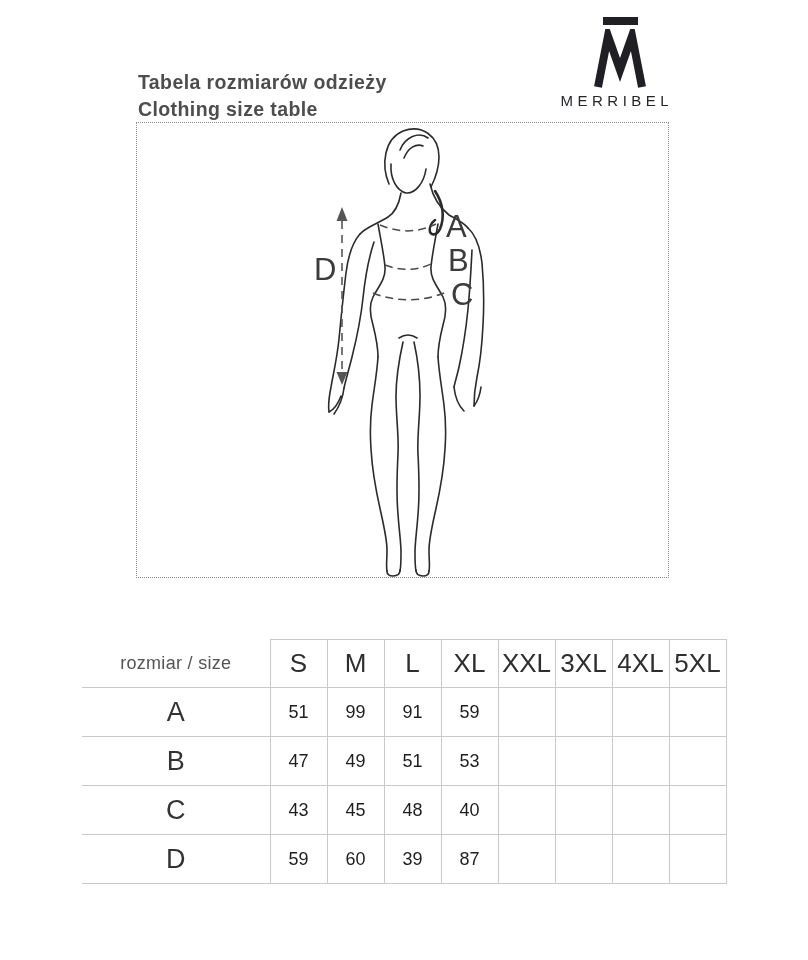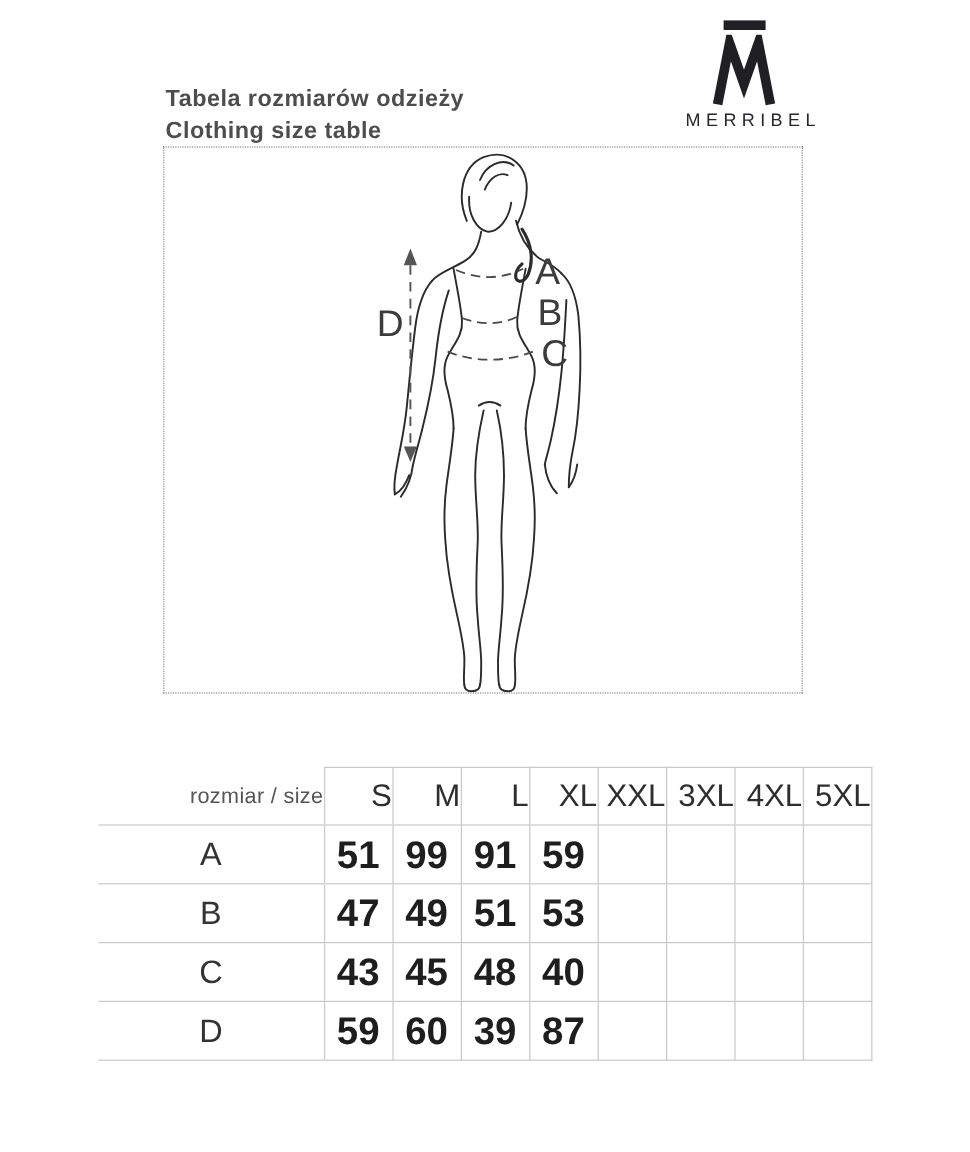--- a/index.html
+++ b/index.html
@@ -19,21 +19,21 @@
     font-weight:700; letter-spacing:0.4px;
     color:#4d4d4d;
   }
 
   
   .logo { position:absolute; left:556px; top:16px; width:128px; height:94px; }
   .logo-bar { position:absolute; left:47px; top:1px; width:35px; height:8px; background:#202024; }
   .logo-m   { position:absolute; left:34px; top:13px; }
   .logo-text {
     position:absolute; left:0; top:76px; width:128px;
-    text-align:right; font-size:15px; letter-spacing:4.5px; text-indent:4.5px;
+    text-align:left; font-size:15px; letter-spacing:4.5px; text-indent:4.5px;
     color:#26262a; font-weight:400;
   }
 
   
   .figure-box {
     position:absolute; left:136px; top:122px;
     width:531px; height:454px;
     border:1px dotted #8a8a8a;
   }
   .figure-box svg { position:absolute; left:0; top:0; }
@@ -58,30 +58,30 @@
   .size-table {
     position:absolute; left:82px; top:639px;
     border-collapse:collapse; table-layout:fixed;
     width:644px;
     color:#1e1e1e;
   }
   .size-table td {
     padding:0; text-align:center; vertical-align:middle;
     overflow:hidden; white-space:nowrap;
   }
-  .size-table tr.hdr-row td { height:47px;text-align:right; }
+  .size-table tr.hdr-row td { height:47px; }
   .size-table tr.data-row td { height:48px; }
 
   td.cell-grid { border:1px solid #c9c9c9; }
   td.cell-label { border:none; border-bottom:1px solid #c9c9c9; }
 
   td.corner-cell { font-size:18px; color:#555555; font-weight:300; letter-spacing:0.3px; }
   td.col-head   { font-size:26px; color:#2e2e2e; font-weight:300; }
   td.row-head   { font-size:27px; color:#333333; font-weight:300; }
-  td.value-cell { font-size:32px; color:#1e1e1e; font-weight:700; }
+  td.value-cell { font-size:18px; color:#1e1e1e; font-weight:400; }
 </style>
 </head>
 <body>
 
 <div class="page">
 
   <div class="sizes-title">
     <div>Tabela rozmiarów odzieży</div>
     <div>Clothing size table</div>
   </div>

